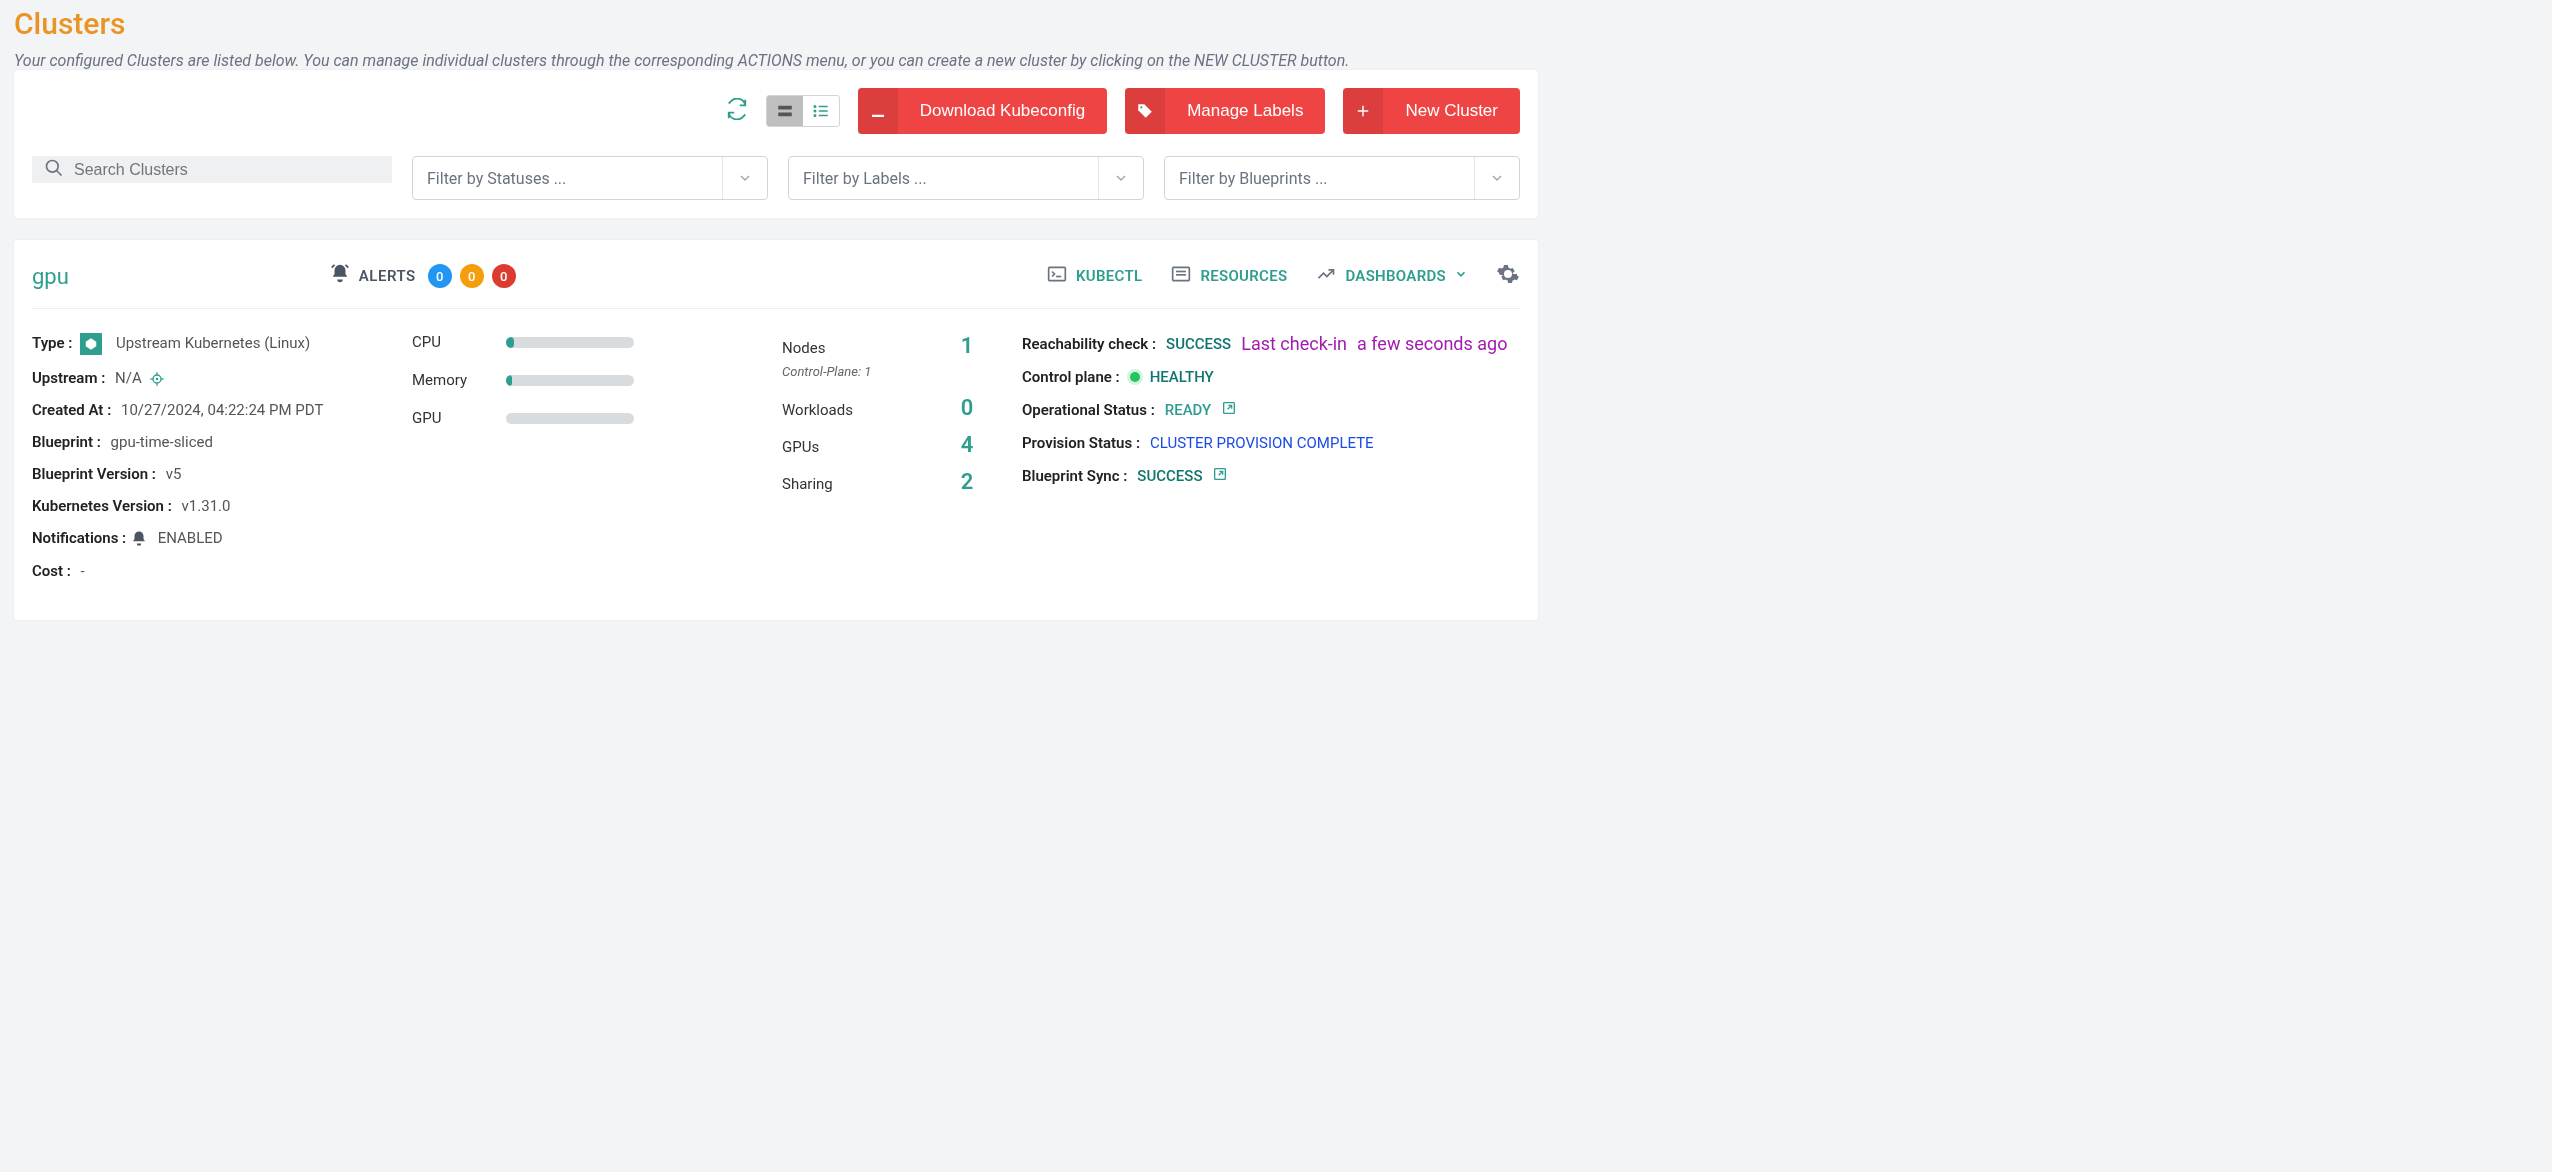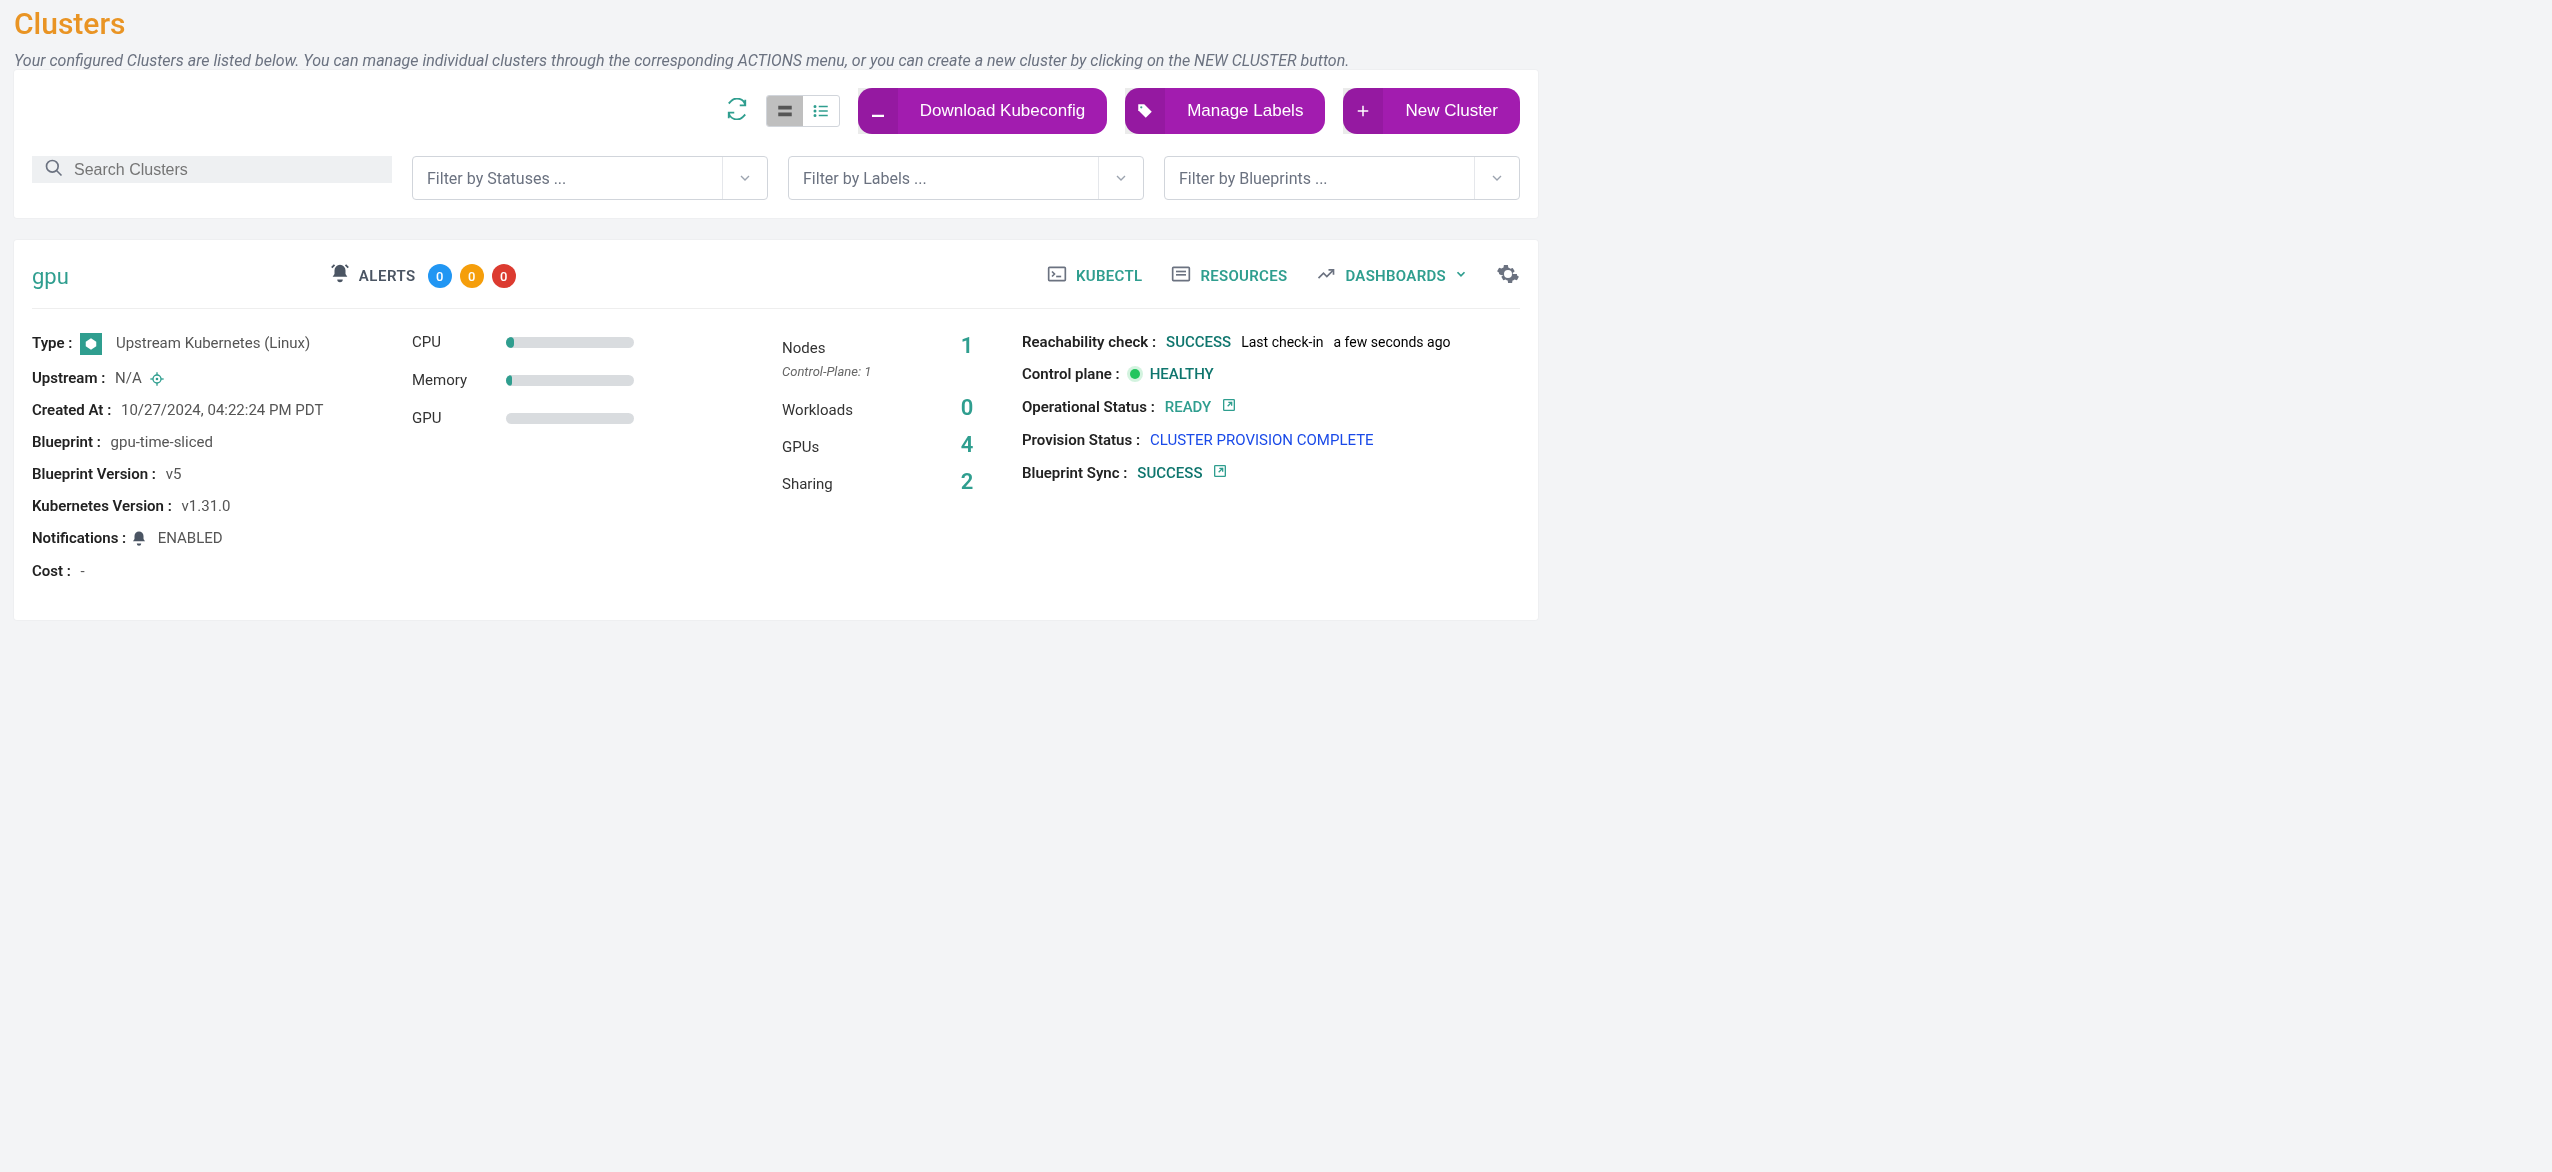--- a/index.html
+++ b/index.html
@@ -43,24 +43,24 @@
   overflow: hidden;
 }
 .view-toggle > div {
   width: 36px; height: 30px;
   display: flex; align-items: center; justify-content: center;
 }
 .view-toggle .active { background: #bfbfbf; }
 .view-toggle svg { width: 20px; height: 18px; }
 .btn {
   display: flex; align-items: center;
-  background: #a21caf; color: #fff;
+  background: #ef4444; color: #fff;
   font-size: 17px; font-weight: 400;
   height: 46px; border: none; cursor: pointer;
-  border-radius: 14px;
+  border-radius: 4px;
 }
 .btn .icon-box {
   width: 40px; height: 46px;
   display: flex; align-items: center; justify-content: center;
   background: rgba(0,0,0,0.08);
 }
 .btn .label { padding: 0 22px; }
 .btn svg { width: 18px; height: 18px; fill: #fff; }
 .filter-row {
   display: flex; gap: 20px;
@@ -150,21 +150,21 @@
 .stats .row { display: flex; justify-content: space-between; align-items: baseline; margin-bottom: 12px; }
 .stats .lbl { color: #333; font-size: 15px; }
 .stats .val { color: #2f9e8f; font-size: 22px; font-weight: 600; width: 30px; text-align: center; }
 .stats .sub { font-style: italic; color: #666; font-size: 13px; margin-top: -6px; margin-bottom: 16px; }
 
 .status .row { margin-bottom: 14px; font-size: 15px; display: flex; align-items: center; gap: 10px; flex-wrap: wrap; margin-left: 40px; }
 .status .k { font-weight: 600; color: #222; }
 .status .success { color: #0f766e; font-weight: 500; }
 .status .ready { color: #2f9e8f; font-weight: 500; }
 .status .link { color: #1a4ae8; font-weight: 400; }
-.status .sub { color: #000000; font-size: 14px; }
+.status .sub { color: #a21caf; font-size: 18px; }
 .dot { width: 10px; height: 10px; border-radius: 50%; background: #22c55e; box-shadow: 0 0 0 3px rgba(34,197,94,0.2); display: inline-block; }
 .ext-icon svg { width: 16px; height: 16px; stroke: #2f9e8f; fill: none; }
 </style>
 </head>
 <body>
 
 <h1 class="page-title">Clusters</h1>
 <p class="page-subtitle">Your configured Clusters are listed below. You can manage individual clusters through the corresponding ACTIONS menu, or you can create a new cluster by clicking on the NEW CLUSTER button.</p>
 
 <div class="card">

